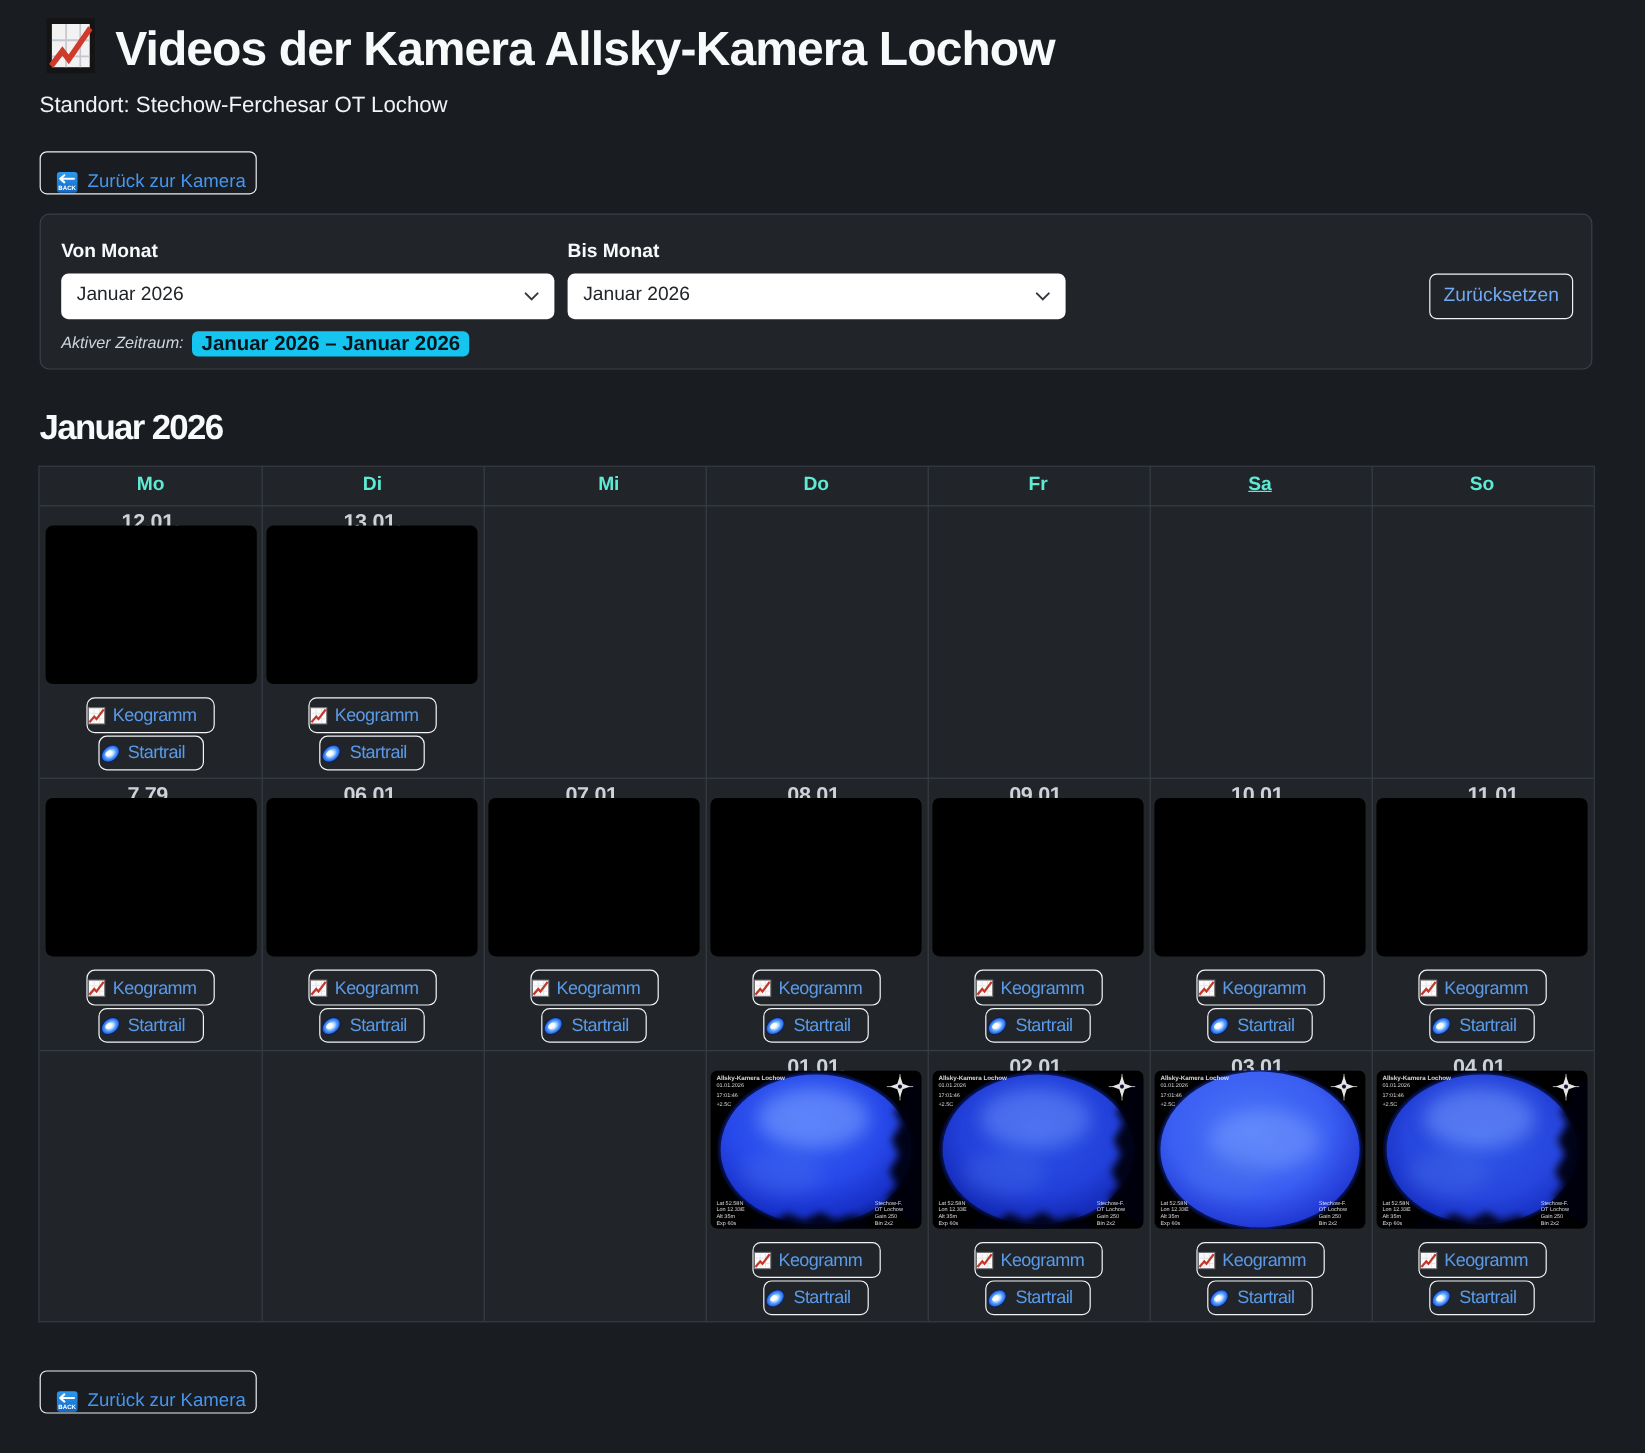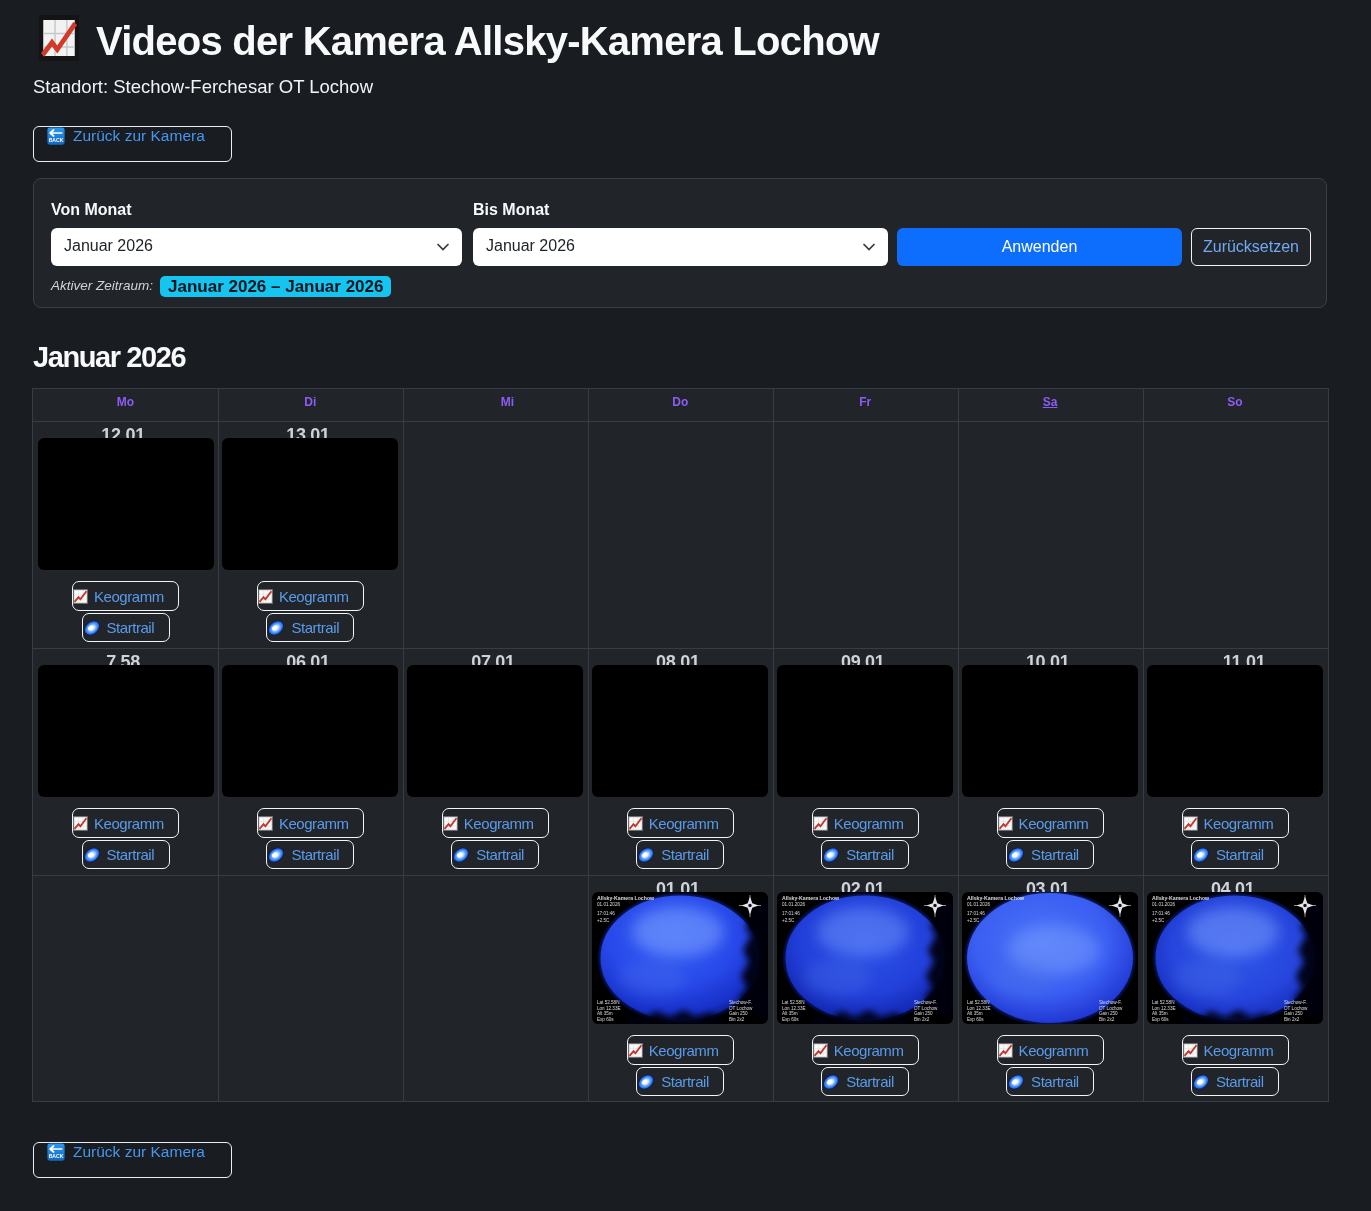--- a/index.html
+++ b/index.html
@@ -1,29 +1,29 @@
 <!DOCTYPE html>
 <html lang="de"><head>
 <meta charset="utf-8">
 <title>Videos der Kamera Allsky-Kamera Lochow</title>
 <style>
   html,body{margin:0;padding:0;background:#191c21;}
   body{font-family:"Liberation Sans", sans-serif;}
   #page{position:relative;width:1371px;height:1211px;overflow:hidden;background:#191c21;}
   .abs{position:absolute;}
   .wt{color:#f8f9fa;}
-  .btn-back{position:absolute;left:33px;width:199px;height:36px;border:1px solid #eceff1;
-    border-radius:6px;display:flex;align-items:flex-start;box-sizing:border-box;padding-left:13px;}
+  .btn-back{position:absolute;left:33px;width:181px;height:36px;border:1px solid #eceff1;
+    border-radius:6px;display:flex;align-items:flex-end;box-sizing:border-box;padding-left:13px;}
   .btn-back span.t{color:#4696ee;font-size:15.5px;margin-left:8px;white-space:nowrap;}
   .obtn{position:absolute;border:1px solid #f3f5f7;border-radius:7px;box-sizing:border-box;
     display:flex;align-items:center;justify-content:flex-start;}
   .obtn span{color:#5a9ae8;font-size:15px;letter-spacing:-0.45px;margin-left:6px;white-space:nowrap;}
   .vthumb{position:absolute;width:176px;height:132px;background:#000;border-radius:6px;}
   .datelbl{position:absolute;text-align:center;font-size:18px;font-weight:bold;color:#ced3d9;letter-spacing:-0.3px;}
-  .hdr{position:absolute;text-align:center;font-size:12px;font-weight:bold;color:#8b5cf6;}
+  .hdr{position:absolute;text-align:center;font-size:16px;font-weight:bold;color:#5eead4;}
   .gline{position:absolute;background:#373d44;}
 </style>
 </head>
 <body>
 <div id="page">
 
 <div class="abs" style="left:38px;top:14px;"><svg width="42" height="48" viewBox="0 0 48 48" preserveAspectRatio="none">
 <rect x="3.5" y="3.5" width="41" height="41" fill="#f2f2f2" stroke="#141414" stroke-width="5"></rect>
 <path d="M19.5 6 V42 M33 6 V42 M6 19.5 H42 M6 33 H42" stroke="#c4c7cc" stroke-width="1.6" fill="none"></path>
 <path d="M7 39 L16 28.5 L22 35.5 L41 11.5" fill="none" stroke="#d03a2b" stroke-width="5.2" stroke-linecap="square"></path>
@@ -52,21 +52,20 @@
       <svg style="position:absolute;right:12px;top:14px;" width="14" height="11" viewBox="0 0 14 11">
         <path d="M2 2.5 L7 7.5 L12 2.5" fill="none" stroke="#343a40" stroke-width="1.7" stroke-linecap="round"></path>
       </svg>
     </div>
 <div class="abs" style="left:473px;top:228px;width:415px;height:38px;background:#fff;border-radius:6px;">
       <span style="position:absolute;left:13px;top:9px;font-size:16px;color:#212529;">Januar 2026</span>
       <svg style="position:absolute;right:12px;top:14px;" width="14" height="11" viewBox="0 0 14 11">
         <path d="M2 2.5 L7 7.5 L12 2.5" fill="none" stroke="#343a40" stroke-width="1.7" stroke-linecap="round"></path>
       </svg>
     </div>
-<div class="abs" style="left:897px;top:228px;width:285px;height:38px;background:#0d6efd;border-radius:6px;color:#fff;font-size:16px;display:flex;align-items:center;justify-content:center;">Anwenden</div>
 <div class="abs" style="left:1191px;top:228px;width:120px;height:38px;border:1px solid #f1f3f5;border-radius:6px;box-sizing:border-box;color:#71a9f3;font-size:16px;display:flex;align-items:center;justify-content:center;">Zurücksetzen</div>
 <div class="abs" style="left:51px;top:278px;font-size:13.5px;color:#ced4da;font-style:italic;">Aktiver Zeitraum:</div>
 <div class="abs" style="left:160px;top:276px;height:21px;background:#15c5ef;border-radius:5px;color:#04141c;font-size:17px;font-weight:bold;line-height:21px;padding:0 8px;">Januar 2026 – Januar 2026</div>
 <div class="abs wt" style="left:33px;top:341px;font-size:29px;letter-spacing:-1.4px;font-weight:bold;">Januar 2026</div>
 <div class="abs" style="left:33.0px;top:389.0px;width:1294.5px;height:712.0px;background:#212529;"></div>
 <div class="abs" style="left:32.0px;top:388.0px;width:1294.5px;height:712.0px;border:1px solid #373d44;"></div>
 <div class="gline" style="left:33.0px;top:420.5px;width:1294.5px;height:1px;"></div>
 <div class="gline" style="left:33.0px;top:647.5px;width:1294.5px;height:1px;"></div>
 <div class="gline" style="left:33.0px;top:874.5px;width:1294.5px;height:1px;"></div>
 <div class="gline" style="left:217.9px;top:389.0px;width:1px;height:712.0px;"></div>
@@ -133,21 +132,21 @@
           </radialGradient>
         </defs>
 <g transform="rotate(-40 12 12)">
 <ellipse cx="12" cy="12" rx="11.6" ry="8.6" fill="#0a1c57"></ellipse>
 <ellipse cx="12" cy="12" rx="10.6" ry="7.7" fill="url(#gal1420)"></ellipse>
 <ellipse cx="10.6" cy="10.6" rx="4" ry="2.7" fill="#ffffff" opacity="0.95"></ellipse>
 </g>
       </svg>
       <span>Startrail</span>
     </div>
-<div class="datelbl" style="left:33.0px;top:652.0px;width:184.9px;">7.58.</div>
+<div class="datelbl" style="left:33.0px;top:652.0px;width:184.9px;">7.79.</div>
     <div class="vthumb" style="left:37.5px;top:665.0px;"></div>
     <div class="obtn" style="left:72.0px;top:808.0px;width:107px;height:30px;">
       <svg width="15" height="15" viewBox="0 0 16 16">
 <rect x="0.7" y="0.7" width="14.6" height="14.6" fill="#fbfbfb" stroke="#6e6e72" stroke-width="1.1"></rect>
 <path d="M5.8 2 V14 M10.6 2 V14 M2 5.8 H14 M2 10.6 H14" stroke="#e2e2e6" stroke-width="0.8" fill="none"></path>
 <path d="M2.3 13 L5.9 8.7 L7.9 10.9 L13.7 3.2" fill="none" stroke="#c0392b" stroke-width="2" stroke-linecap="square"></path>
 </svg>
       <span>Keogramm</span>
     </div>
     <div class="obtn" style="left:81.5px;top:840.0px;width:88px;height:29px;">

